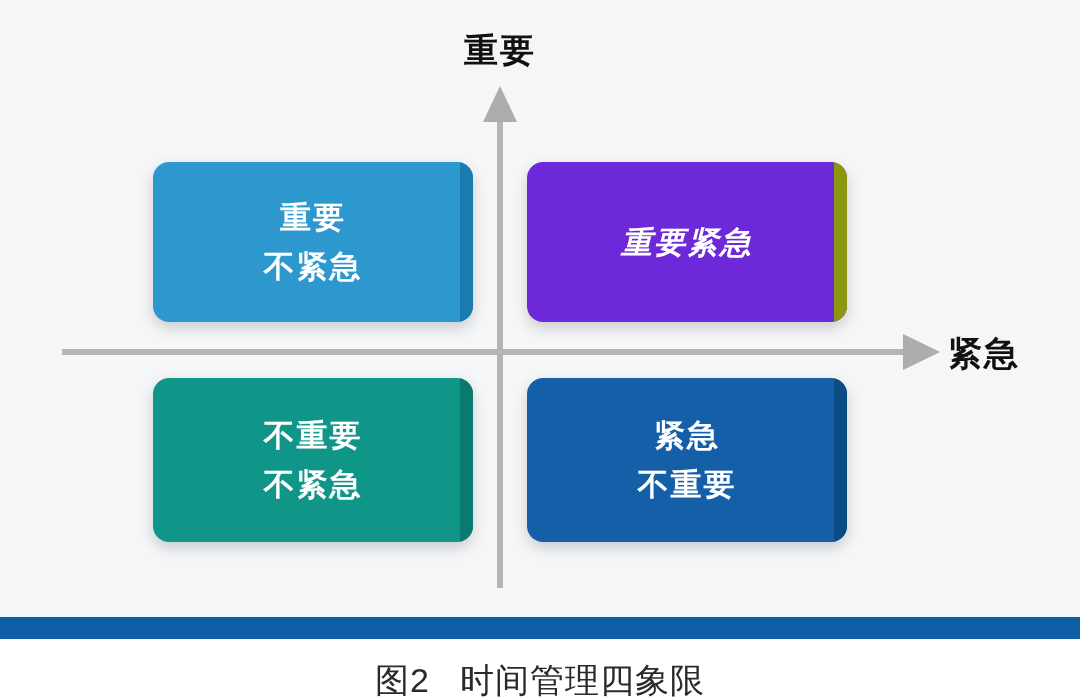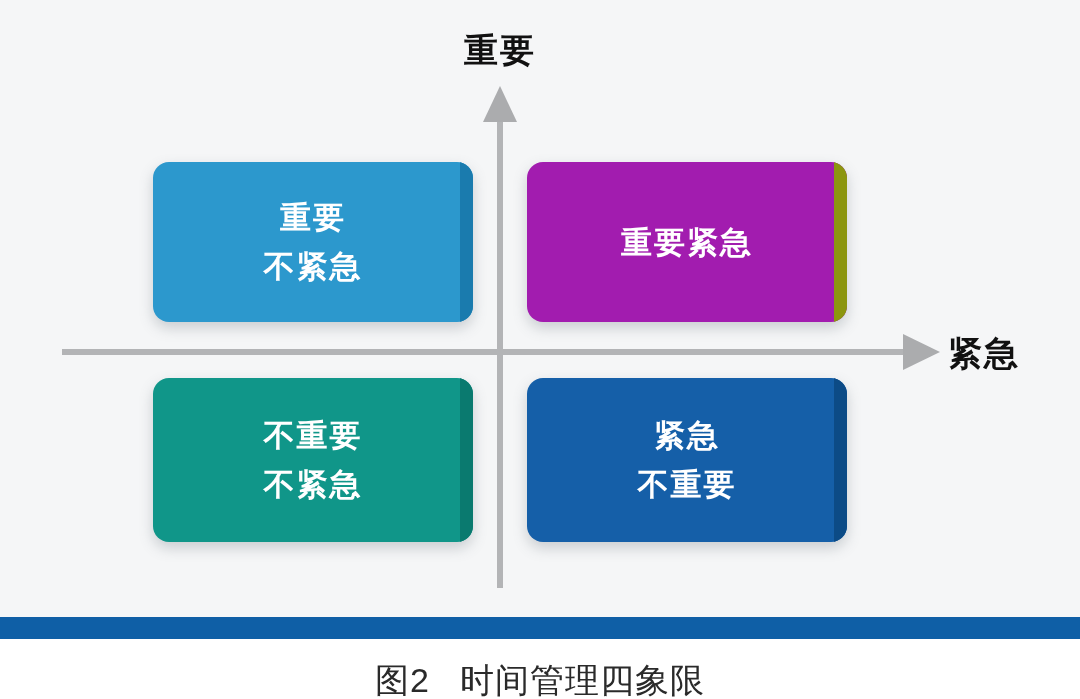--- a/index.html
+++ b/index.html
@@ -131,21 +131,21 @@
     <div class="x-label">紧急</div>
 
     <div class="quad q-tl" style="background-color: rgb(44, 152, 205);">
       <div class="edge" style="background-color: rgb(26, 123, 174);"></div>
       <div class="quad-text">
         <span>重要</span>
         <span>不紧急</span>
       </div>
     </div>
 
-    <div class="quad q-tr" style="background-color: #a21caf;">
+    <div class="quad q-tr" style="background-color: #6d28d9; font-style: italic;">
       <div class="edge" style="background-color: rgb(140, 150, 15);"></div>
       <div class="quad-text">
         <span>重要紧急</span>
         <span></span>
       </div>
     </div>
 
     <div class="quad q-bl" style="background-color: rgb(16, 150, 137);">
       <div class="edge" style="background-color: rgb(10, 122, 111);"></div>
       <div class="quad-text">

